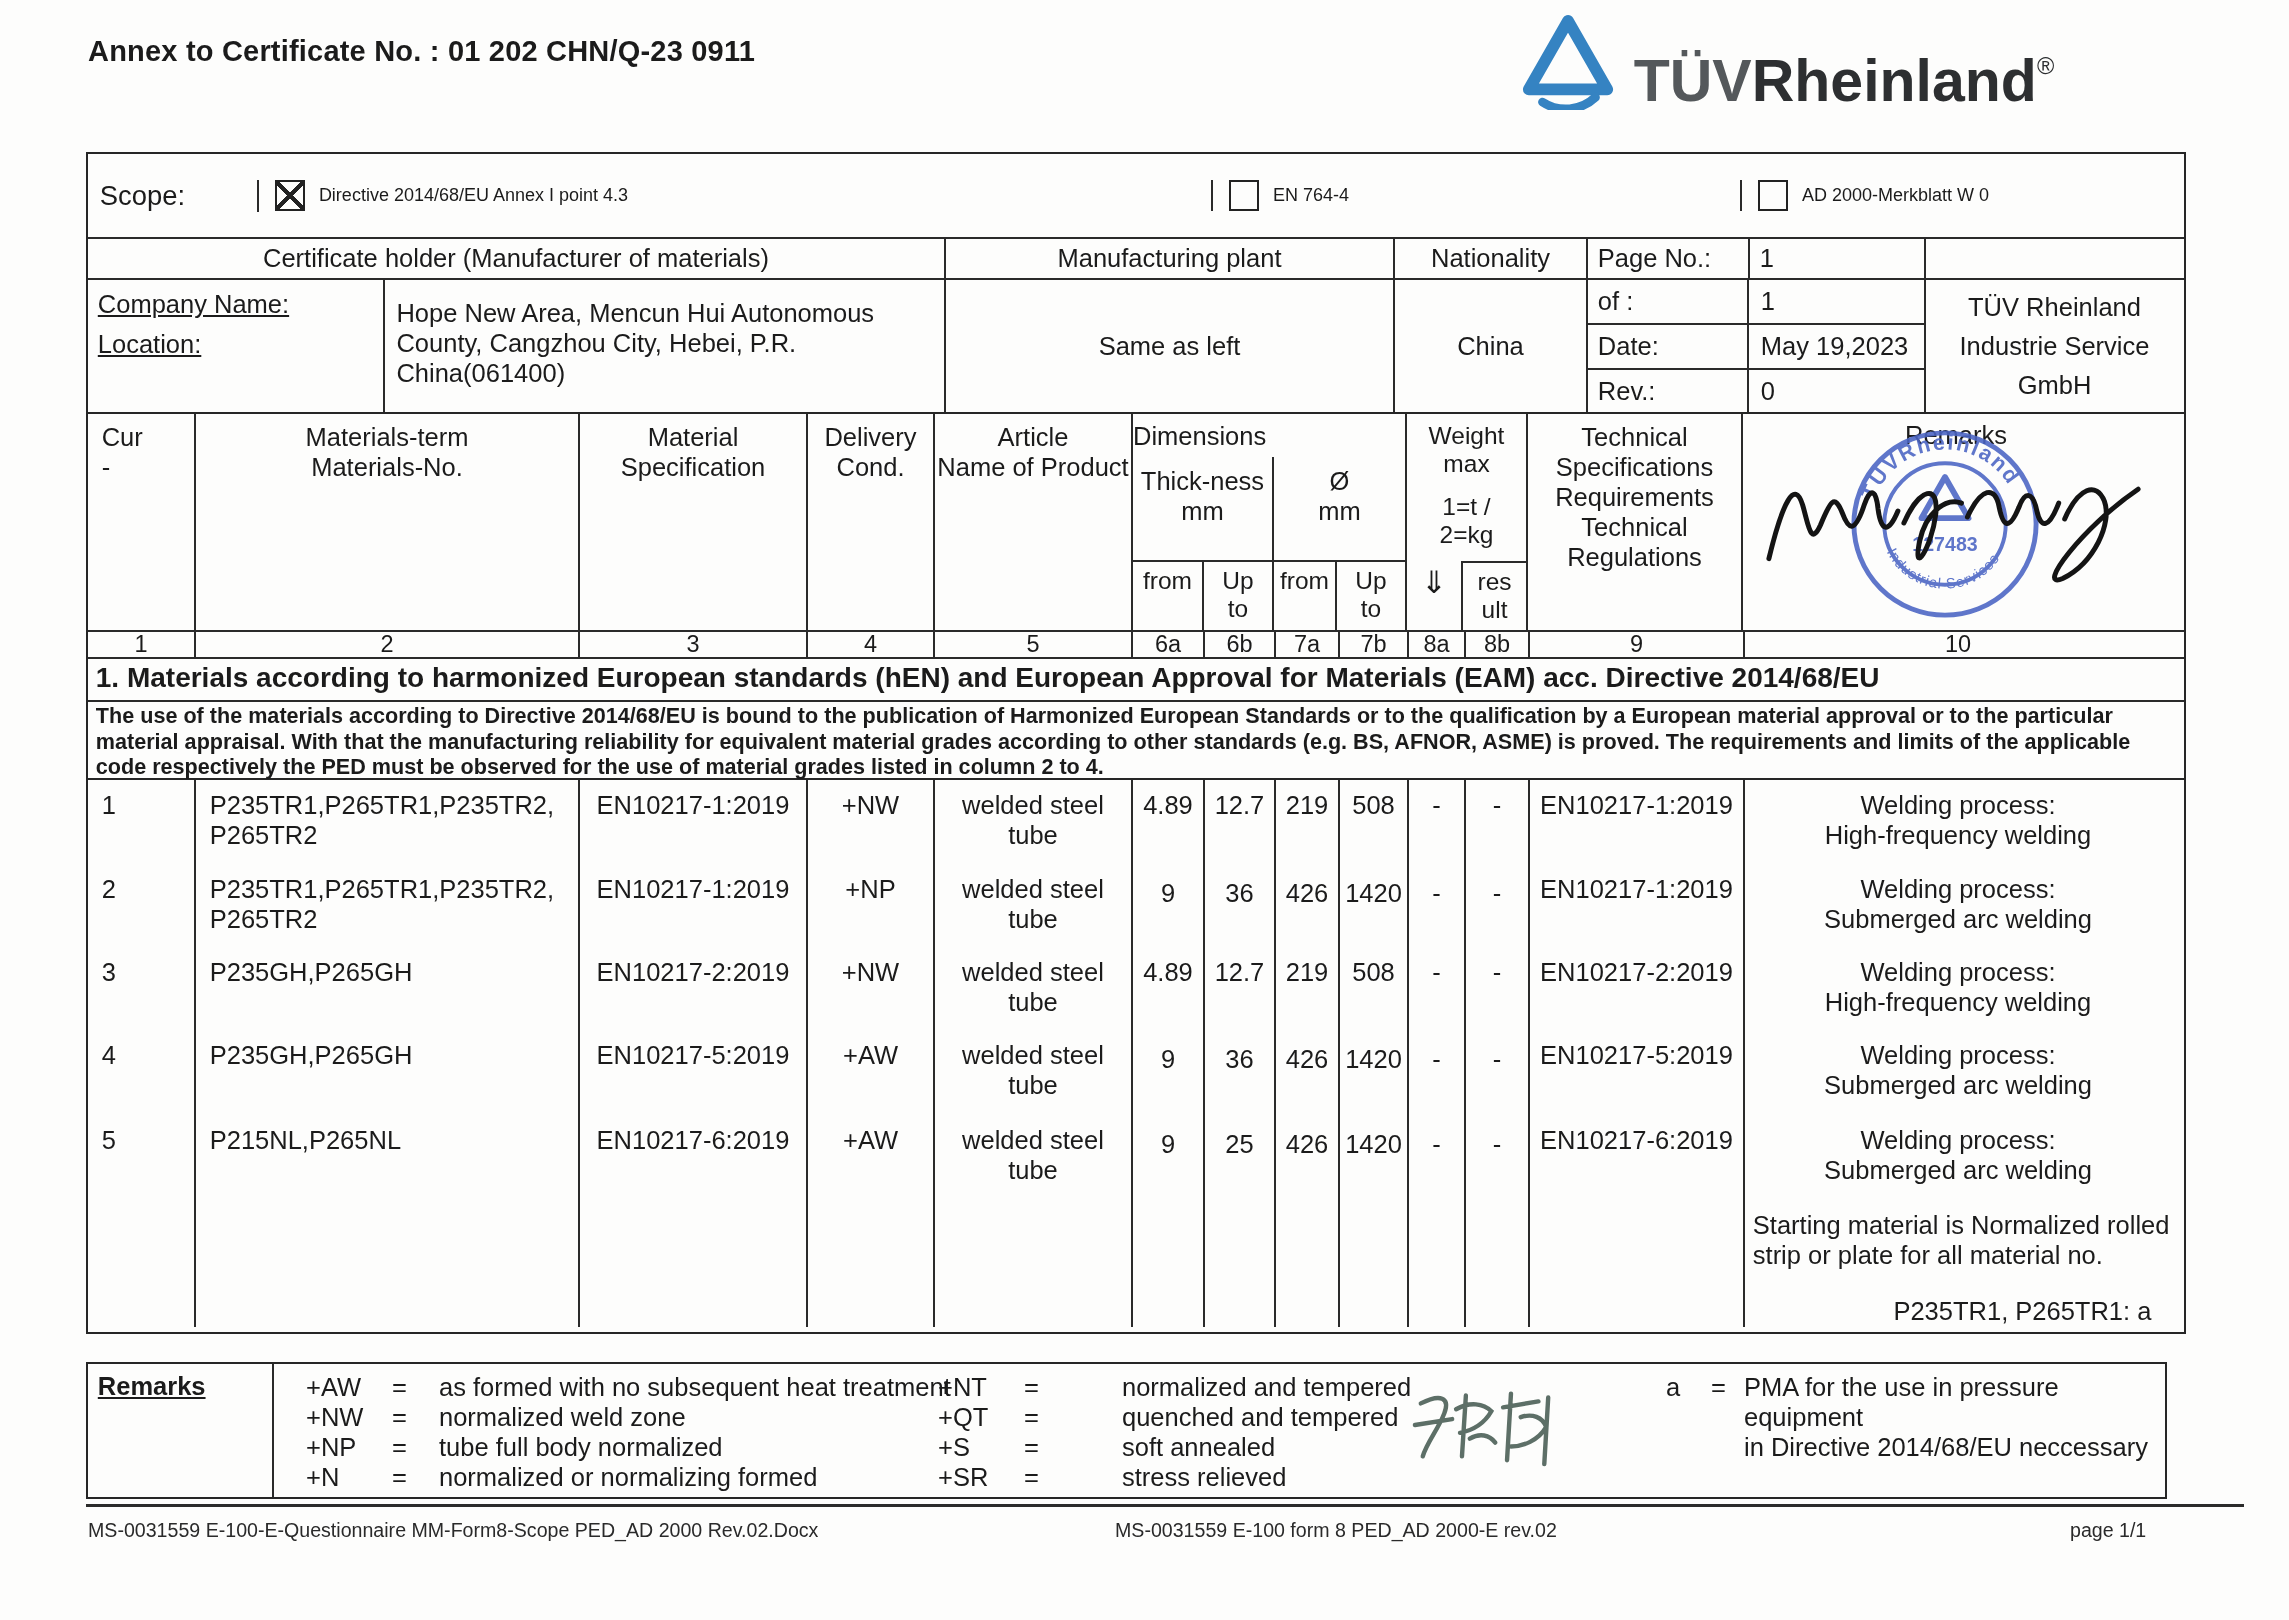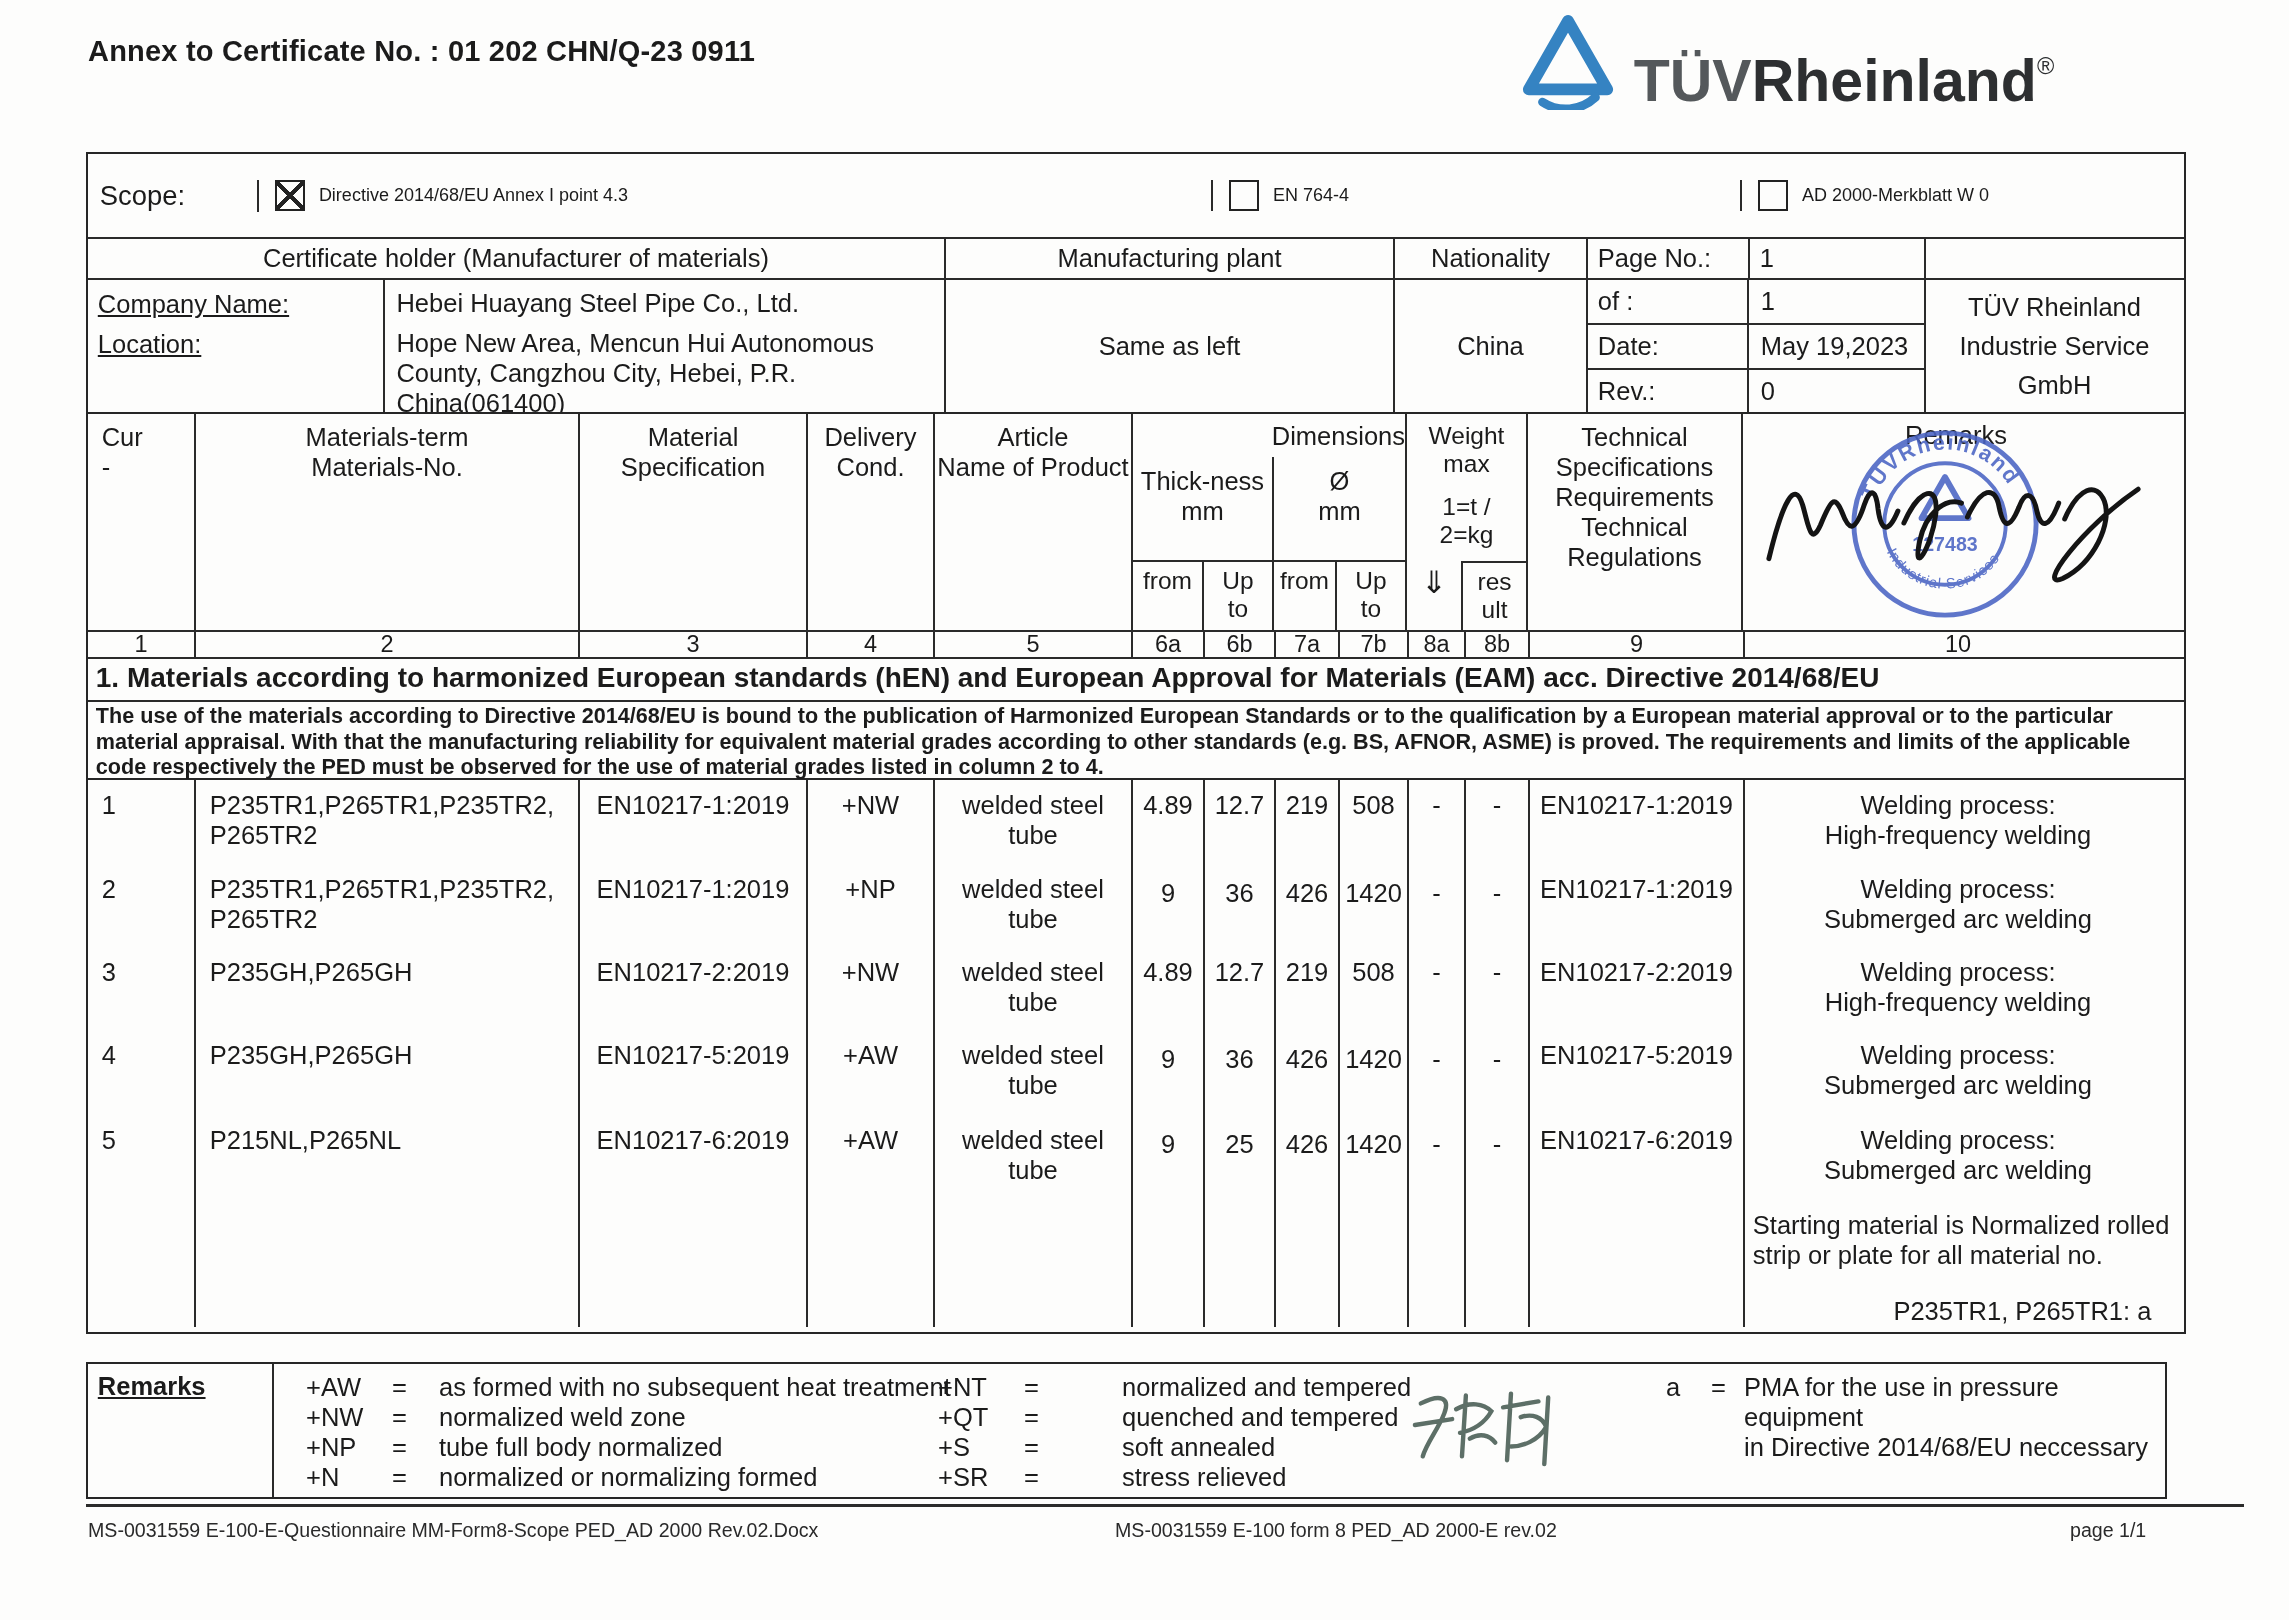--- a/index.html
+++ b/index.html
@@ -50,21 +50,21 @@
   .orgCell{display:flex;flex-direction:column;align-items:center;justify-content:center;
            font-size:25.5px;line-height:39px;text-align:center;}
   
   .t2{left:86px;top:412px;width:2100px;height:922px;}
   .w1{width:108px}.w2{width:384px}.w3{width:228px}.w4{width:127px}.w5{width:198px}
   .w6a{width:72px}.w6b{width:71px}.w7a{width:64px}.w7b{width:69px}
   .w8a{width:57px}.w8b{width:64px}.w9{width:215px}.w10{width:426px}
   .h1row{height:216px;}
   .hc{padding-top:7.8px;font-size:25.5px;line-height:30px;}
   .dimgrp{width:274px;display:flex;flex-direction:column;}
-  .dimtitle{height:43px;text-align:right;font-size:25.5px;padding-top:7.8px;box-sizing:border-box;}
+  .dimtitle{height:43px;text-align:left;font-size:25.5px;padding-top:7.8px;box-sizing:border-box;}
   .dimmid{display:flex;height:104px;}
   .dimmid>div{box-sizing:border-box;text-align:center;font-size:25.5px;line-height:30px;padding-top:9.8px;}
   .dimsub{display:flex;height:69px;border-top:2px solid #2a2a2a;}
   .fc{box-sizing:border-box;text-align:center;font-size:24.5px;line-height:28px;padding-top:4.9px;}
   .wgrp{width:121px;display:flex;flex-direction:column;}
   .wtop{height:147px;text-align:center;font-size:24.5px;line-height:28px;padding-top:7.8px;box-sizing:border-box;}
   .wtop .wunit{margin-top:15.7px;}
   .wsub{display:flex;height:69px;}
   .rsub{border-top:2px solid #2a2a2a;}
   .arrowc{font-size:31px;padding-top:7.8px;}
@@ -150,21 +150,20 @@
       <div style="width:257px"></div>
     </div>
 
     <div class="frow bandC bT">
       <div class="bR companyCell" style="width:858px">
         <div class="bR labCol" style="width:296px">
           <div data-bind="certificate.company_label">Company Name:</div>
           <div style="margin-top:9.8px" data-bind="certificate.location_label">Location:</div>
         </div>
         <div class="valCol" style="width:562px">
-          <div data-bind="certificate.company_value">Hebei Huayang Steel Pipe Co., Ltd.</div>
           <div style="margin-top:9.8px" data-bind="certificate.location_value">Hope New Area, Mencun Hui Autonomous
 County, Cangzhou City, Hebei, P.R.
 China(061400)</div>
         </div>
       </div>
       <div class="bR centerCell" style="width:449px" data-bind="certificate.plant_value">Same as left</div>
       <div class="bR centerCell" style="width:193px" data-bind="certificate.nationality_value">China</div>
       <div class="bR miniT" style="width:338px">
         <div class="miniRow">
           <div class="mlab bR" data-bind="certificate.of_label">of :</div>

